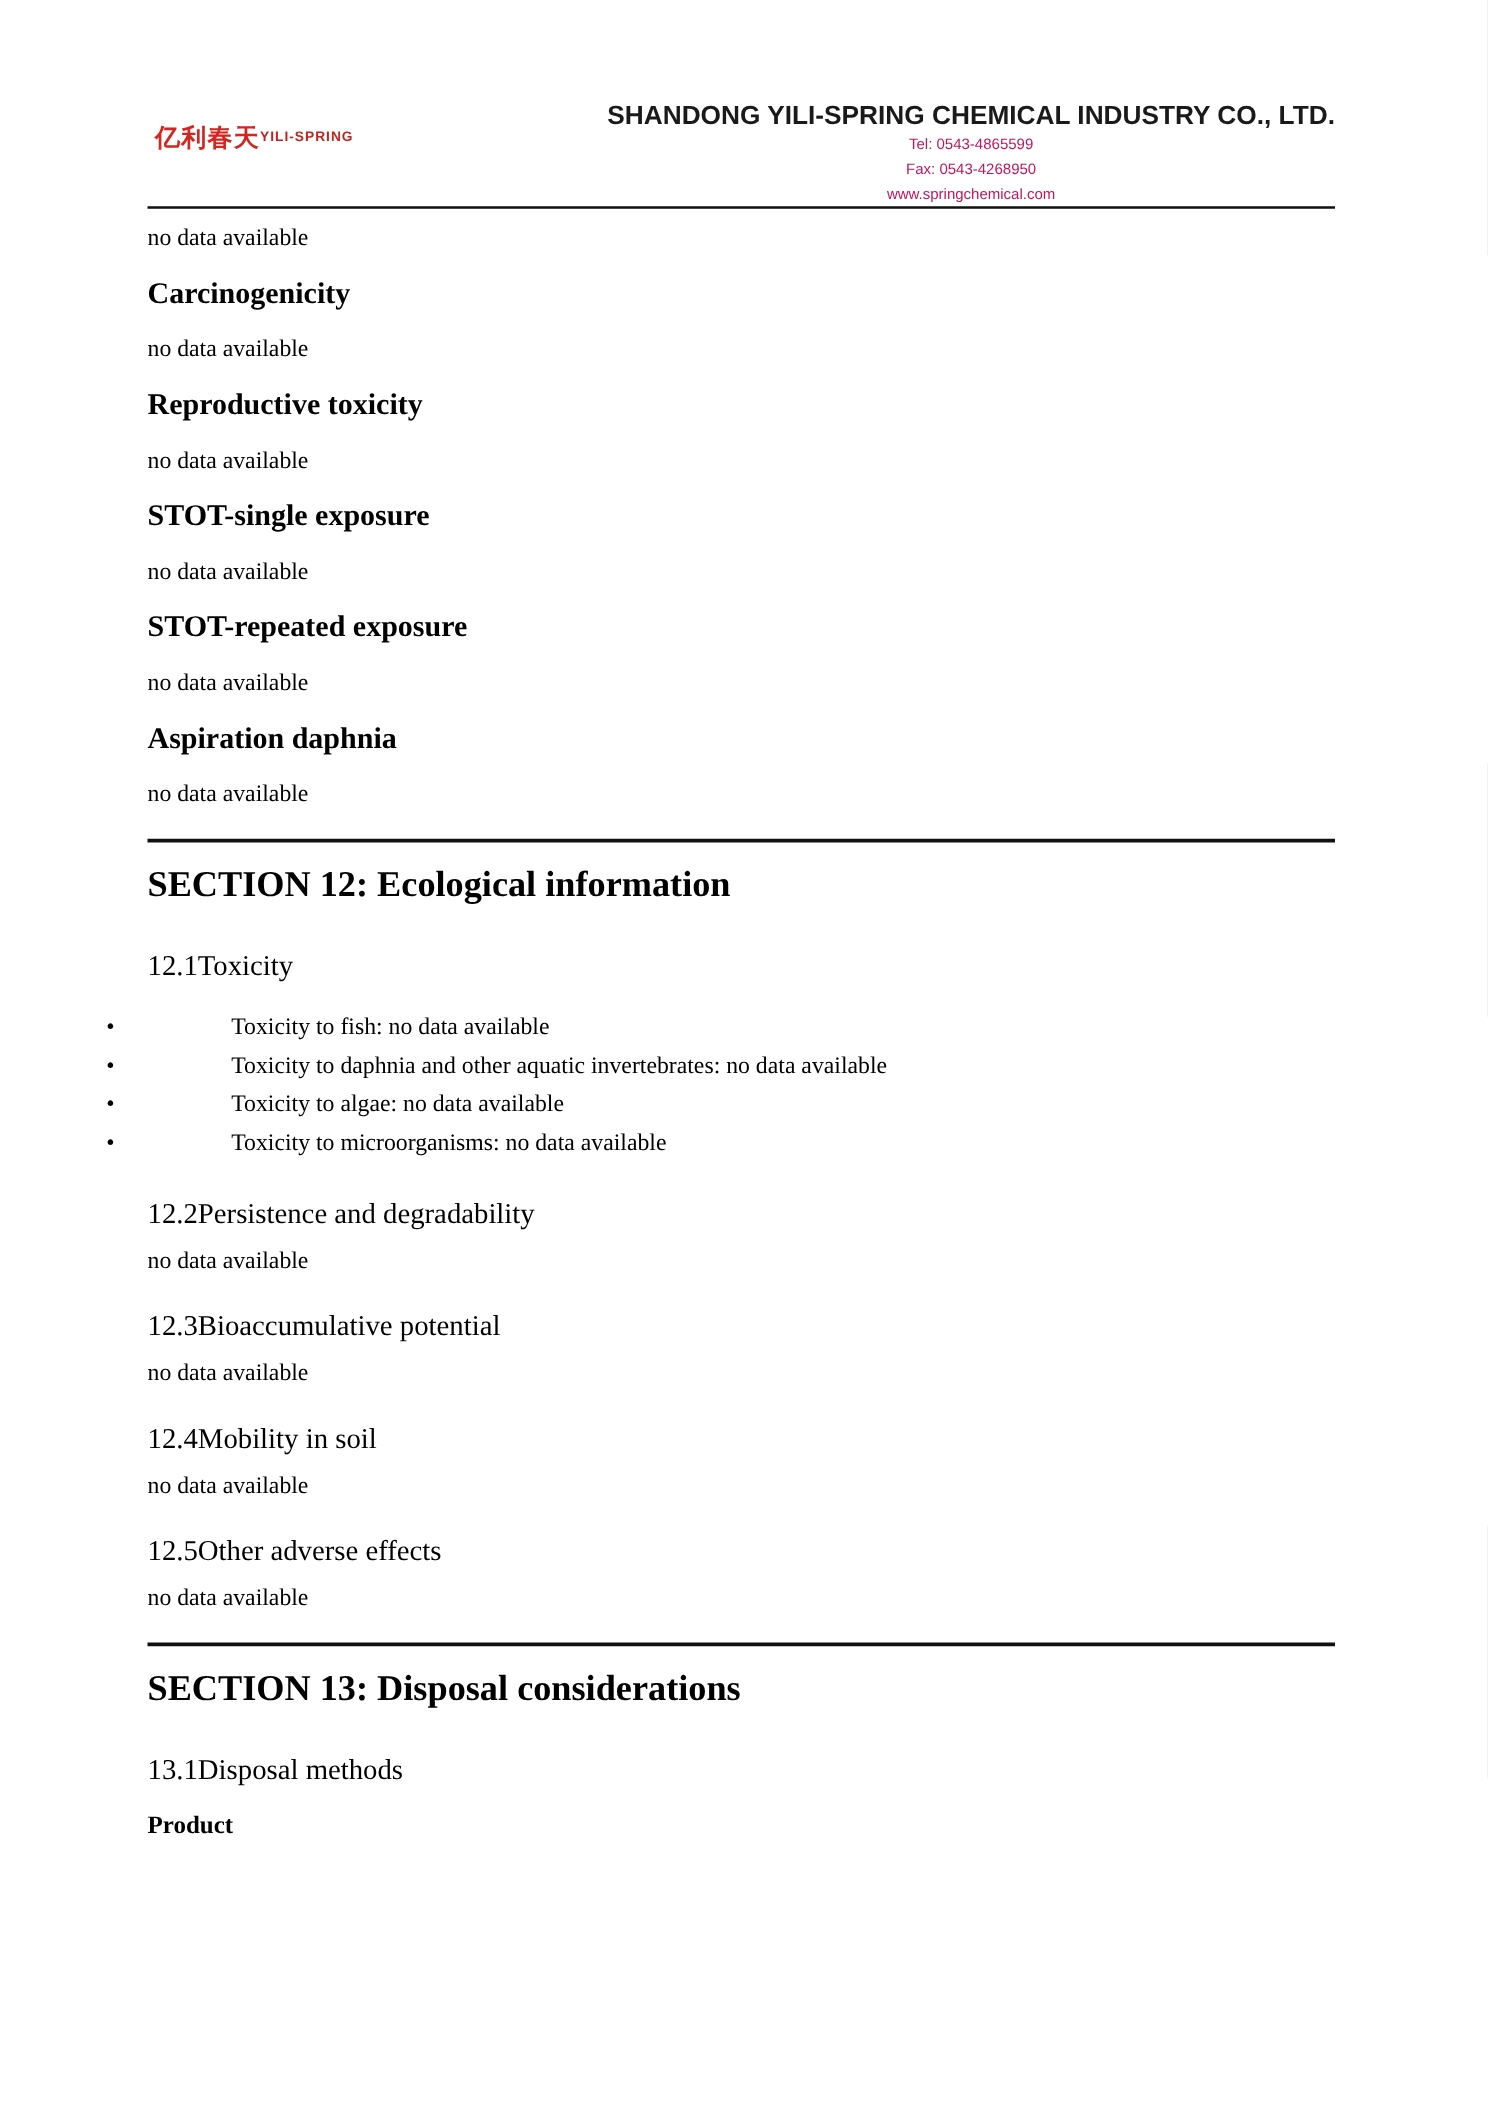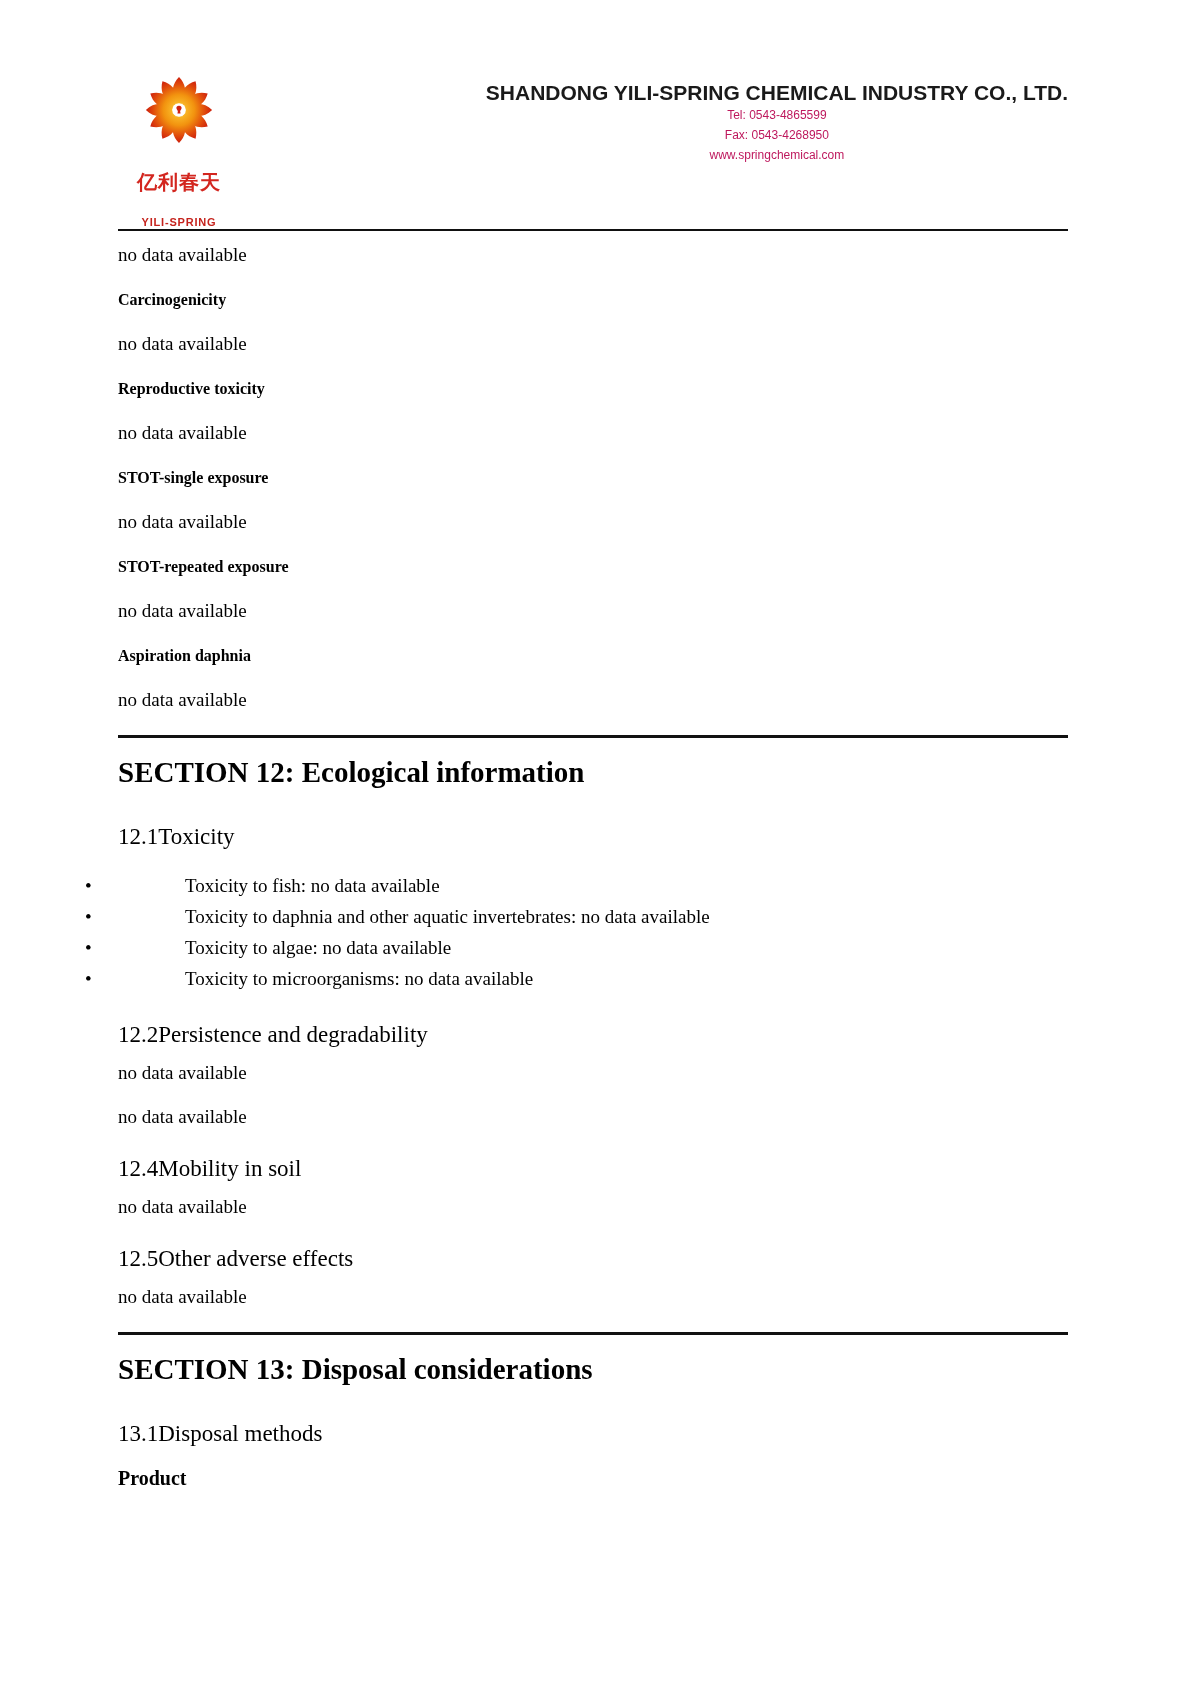--- a/index.html
+++ b/index.html
@@ -22,23 +22,22 @@
     justify-content: space-between;
     align-items: flex-start;
     padding-top: 74px;
     border-bottom: 2px solid #111111;
     min-height: 111px;
   }
   .logo-block {
     width: 110px;
     margin-left: 6px;
     display: flex;
-    flex-direction: column;
+    flex-direction: row;
     align-items: center;
-    gap: 23px;
   }
   .logo-cn {
     margin-top: 2px;
     font-family: "Liberation Sans", "DejaVu Sans", sans-serif;
     font-weight: bold;
     font-size: 20px;
     line-height: 22px;
     letter-spacing: 1px;
     color: #d3261f;
     white-space: nowrap;
@@ -72,21 +71,21 @@
 
   
   main { display: block; }
   p.nd {
     font-size: 19px;
     line-height: 22px;
     margin: 22px 0 0 0;
   }
   p.nd.first { margin-top: 13px; }
   h4.lbl {
-    font-size: 16px;
+    font-size: 24px;
     line-height: 23px;
     font-weight: bold;
     margin: 22px 0 0 0;
   }
   hr.section-rule {
     border: none;
     border-top: 3px solid #111111;
     margin: 24px 0 19px 0;
   }
   h1.section-title {
@@ -227,20 +226,21 @@
         </li>
         <li>
           <span class="dot">•</span>
           <span>Toxicity to microorganisms: no data available</span>
         </li>
       </ul>
 
       <h2 class="sub-title">12.2Persistence and degradability</h2>
       <p class="nd">no data available</p>
 
+      <h2 class="sub-title">12.3Bioaccumulative potential</h2>
       <p class="nd">no data available</p>
 
       <h2 class="sub-title">12.4Mobility in soil</h2>
       <p class="nd">no data available</p>
 
       <h2 class="sub-title">12.5Other adverse effects</h2>
       <p class="nd">no data available</p>
 
       <hr class="section-rule">
 

